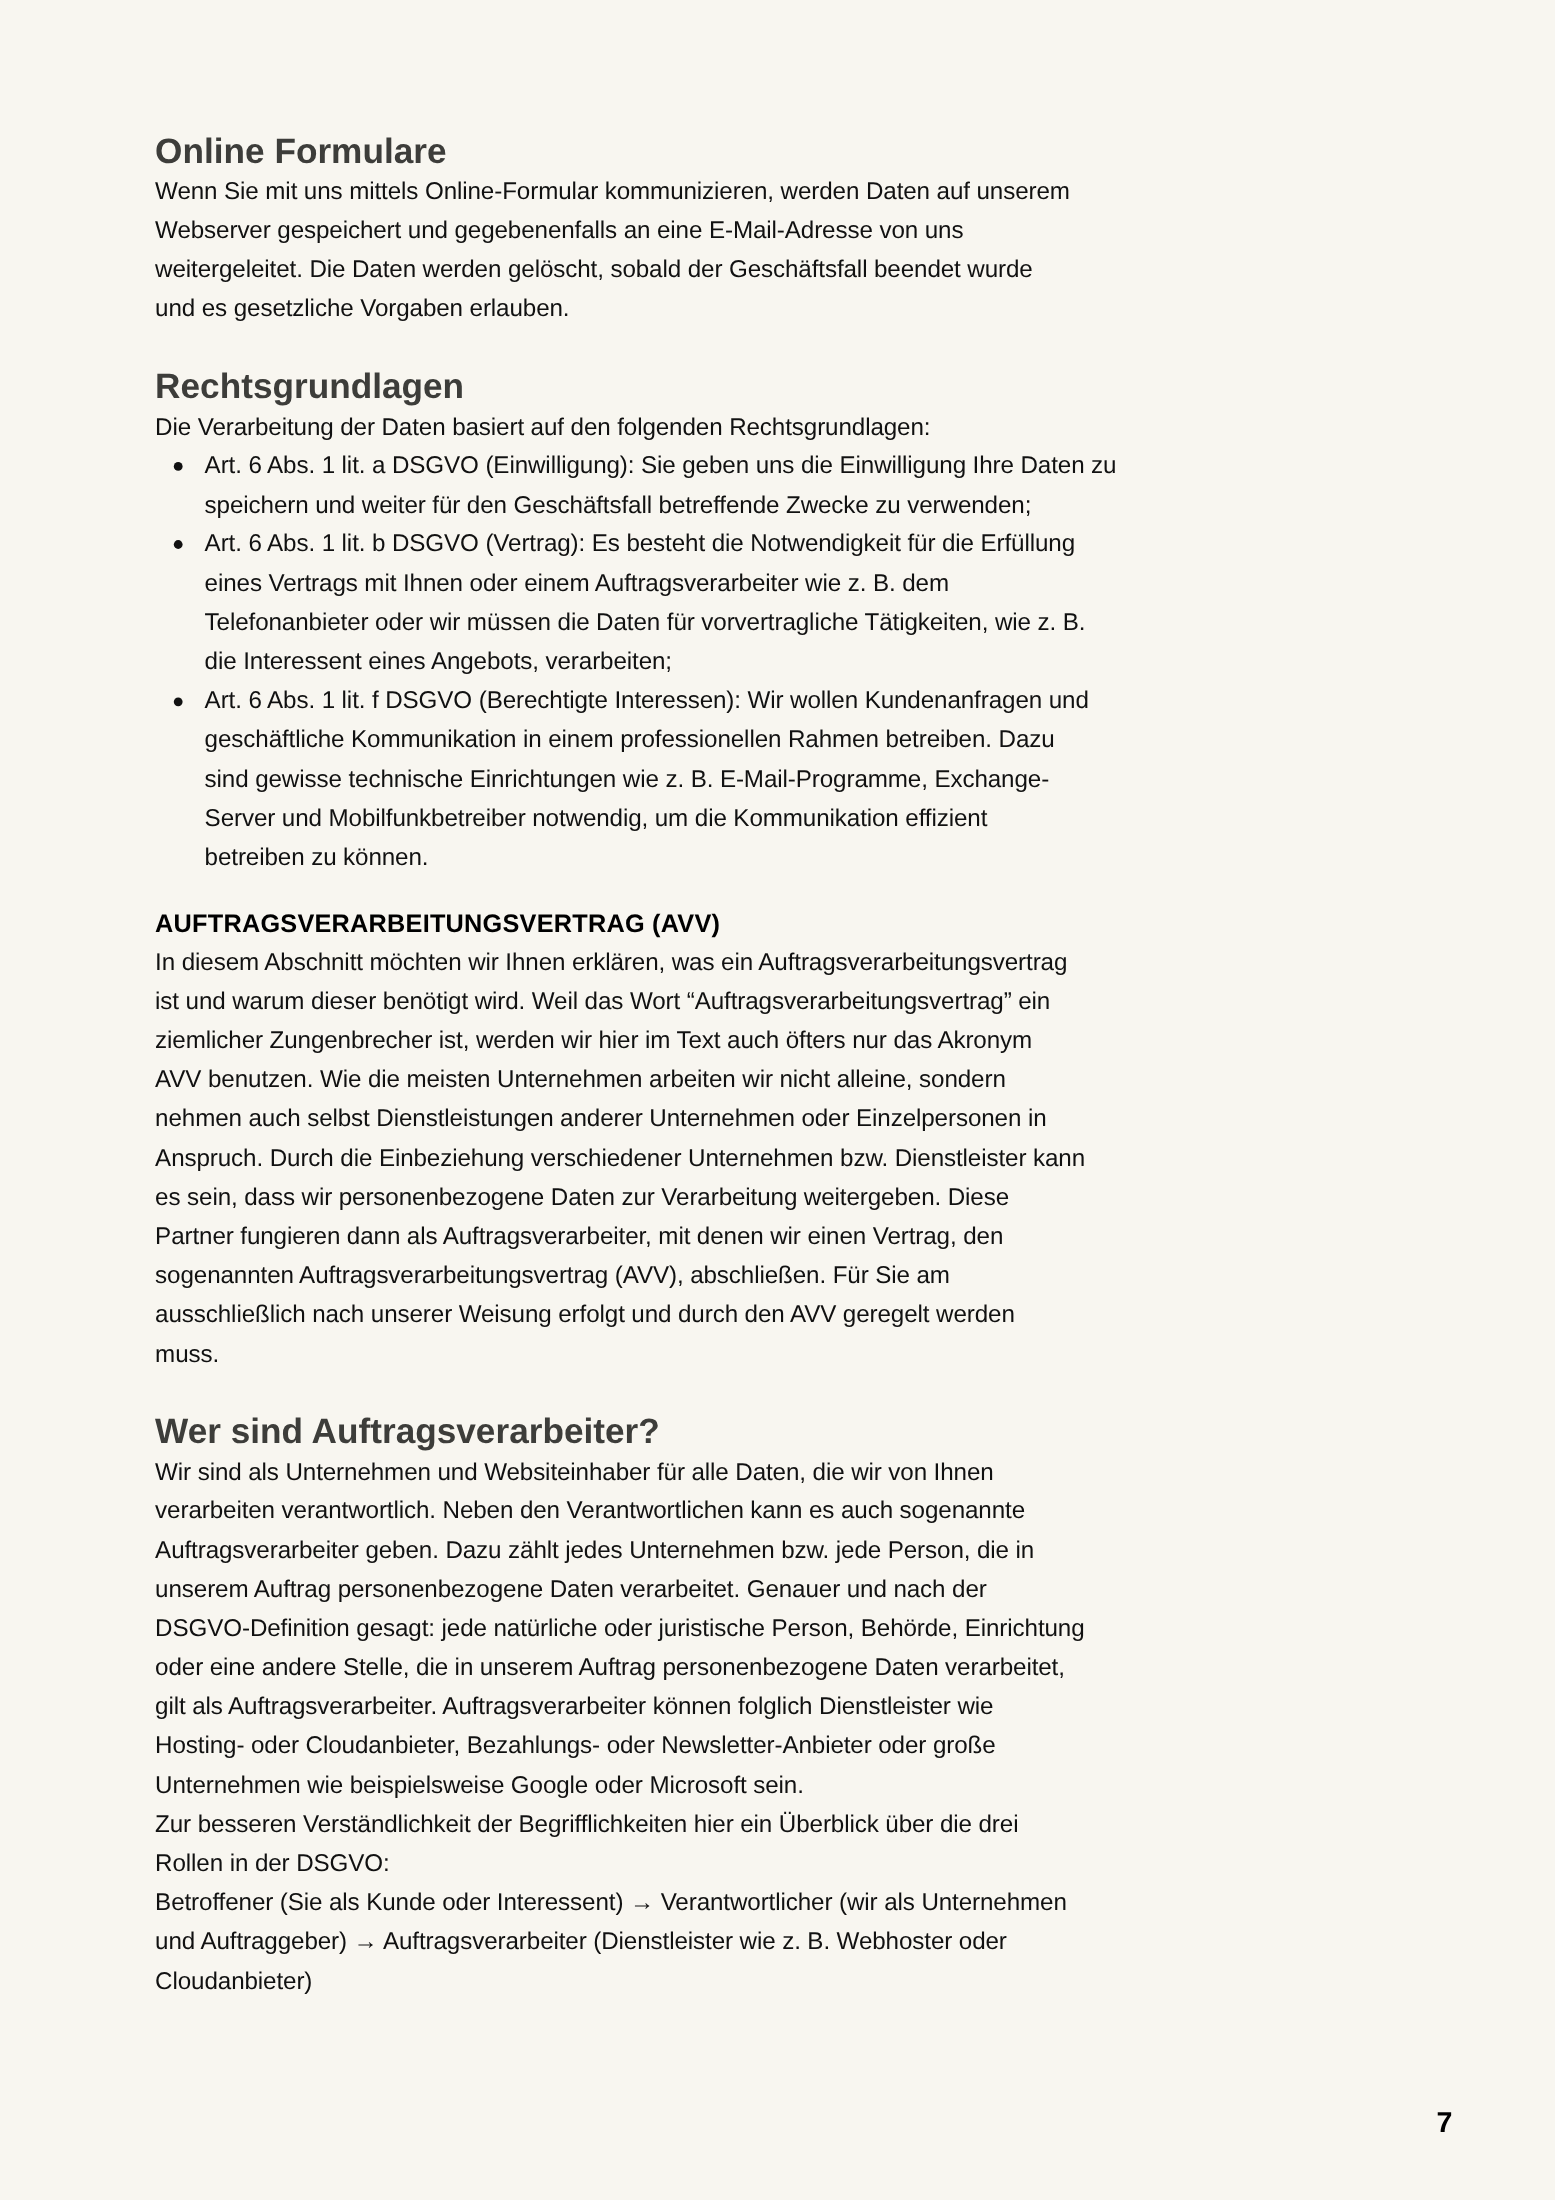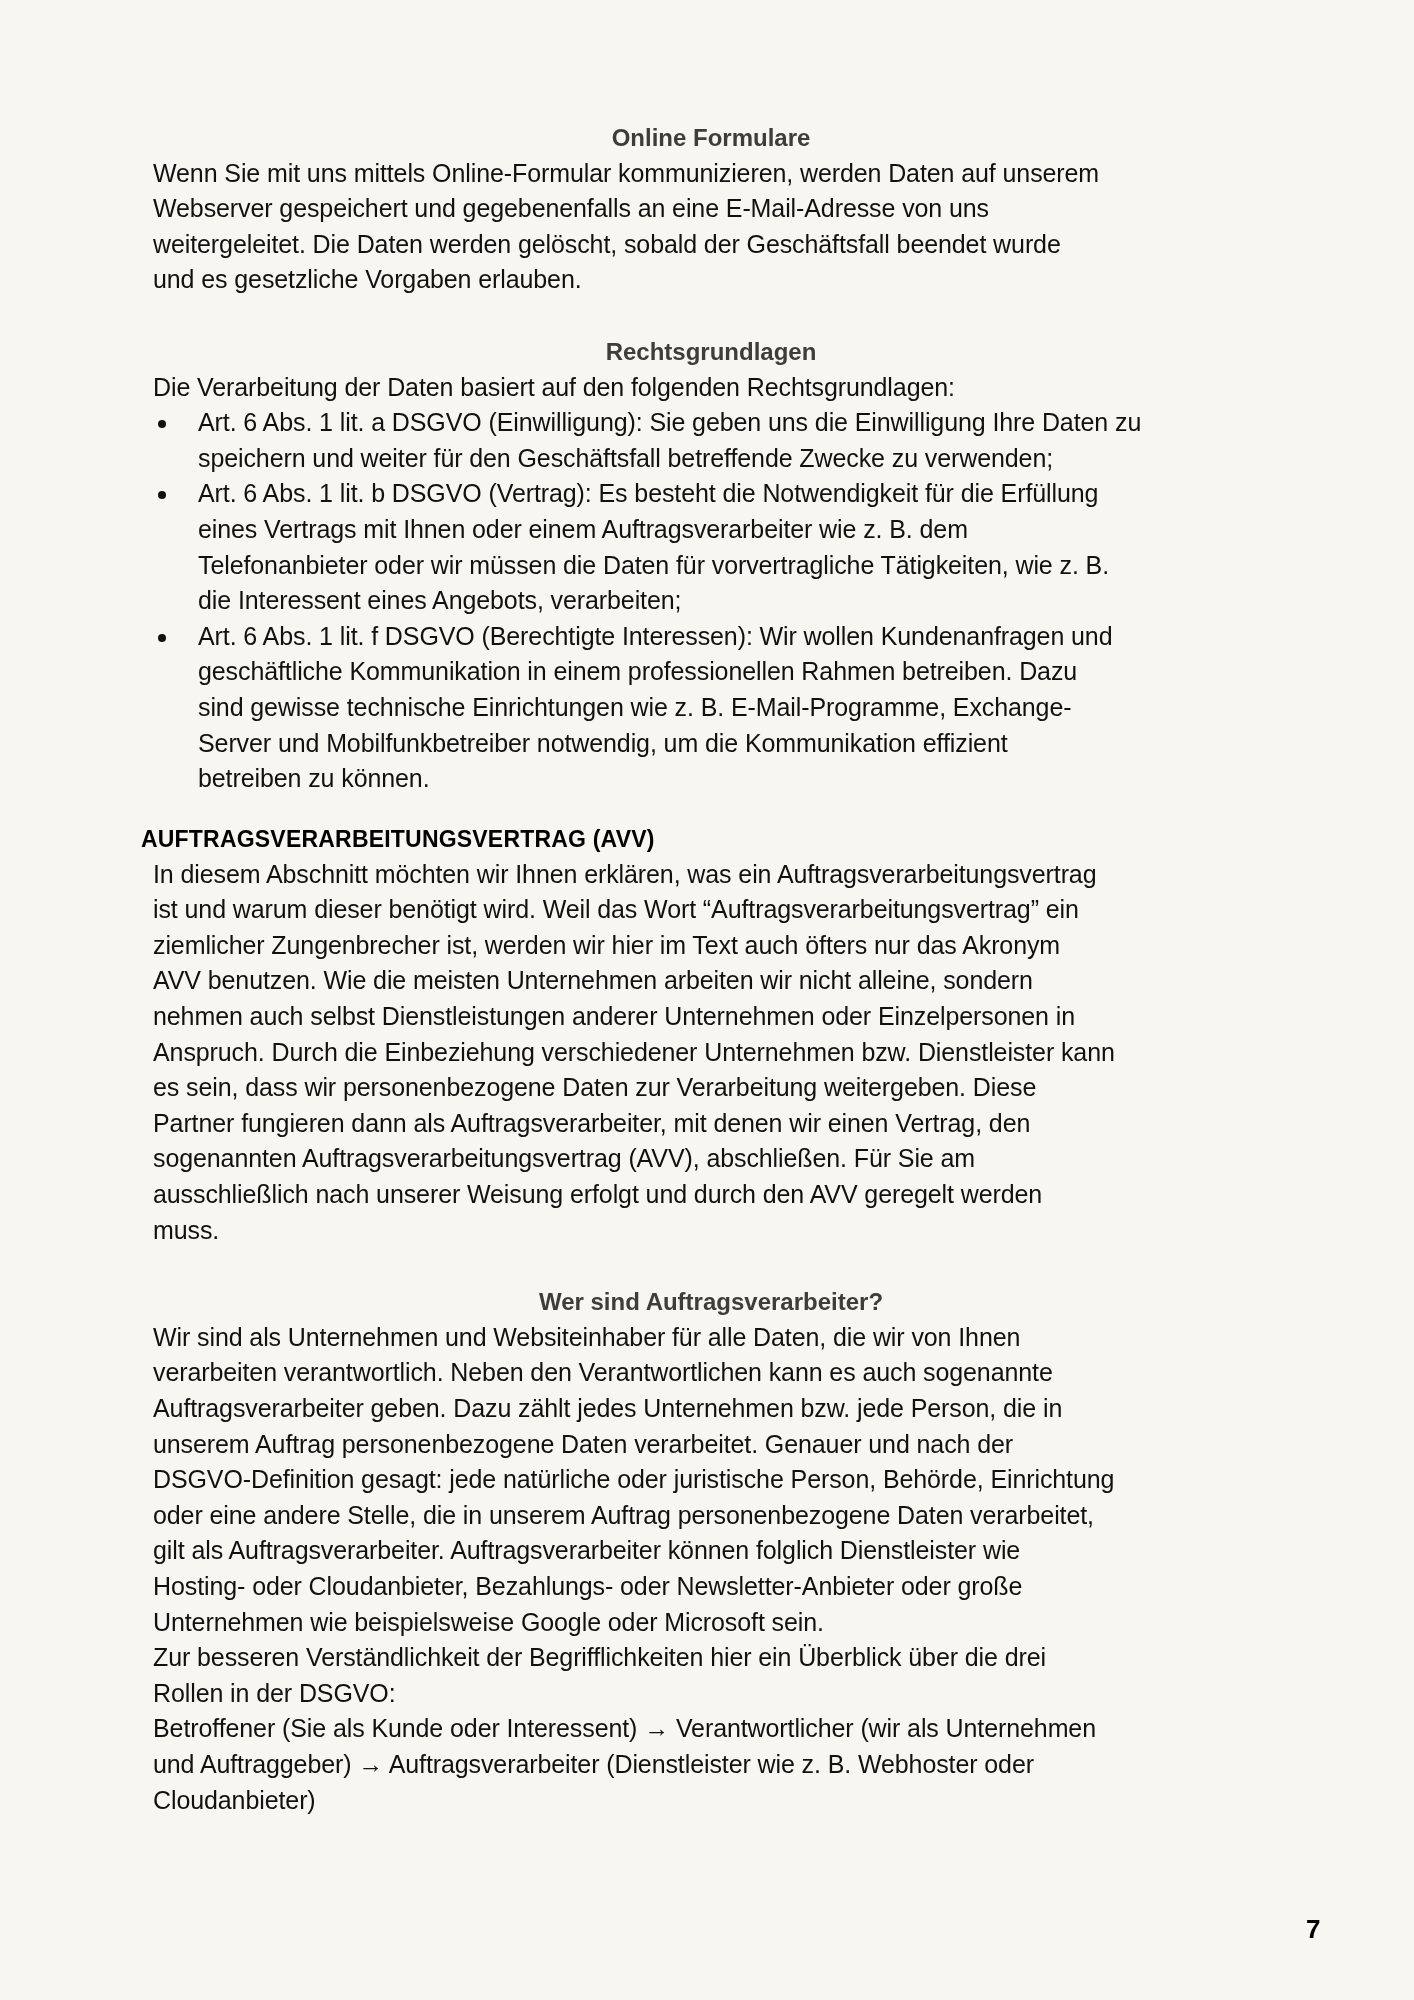--- a/index.html
+++ b/index.html
@@ -16,34 +16,32 @@
       color: #111111;
     }
     .page {
       position: absolute;
       left: 141px;
       top: 120px;
       width: 1140px;
     }
     .line {
       display: block;
-      font-size: 25px;
+      font-size: 22px;
       line-height: 35.6px;
       white-space: nowrap;
       letter-spacing: -0.1px;
-      margin-left: 12px;
     }
     .subhead {
       display: block;
-      font-size: 24px;
+      font-size: 32px;
       line-height: 35.6px;
       font-weight: bold;
       color: #3d3d3a;
       white-space: nowrap;
-      text-align: center;
     }
     .mainhead {
       display: block;
       font-size: 23px;
       line-height: 36px;
       font-weight: bold;
       color: #000000;
       white-space: nowrap;
       letter-spacing: 0.2px;
     }

